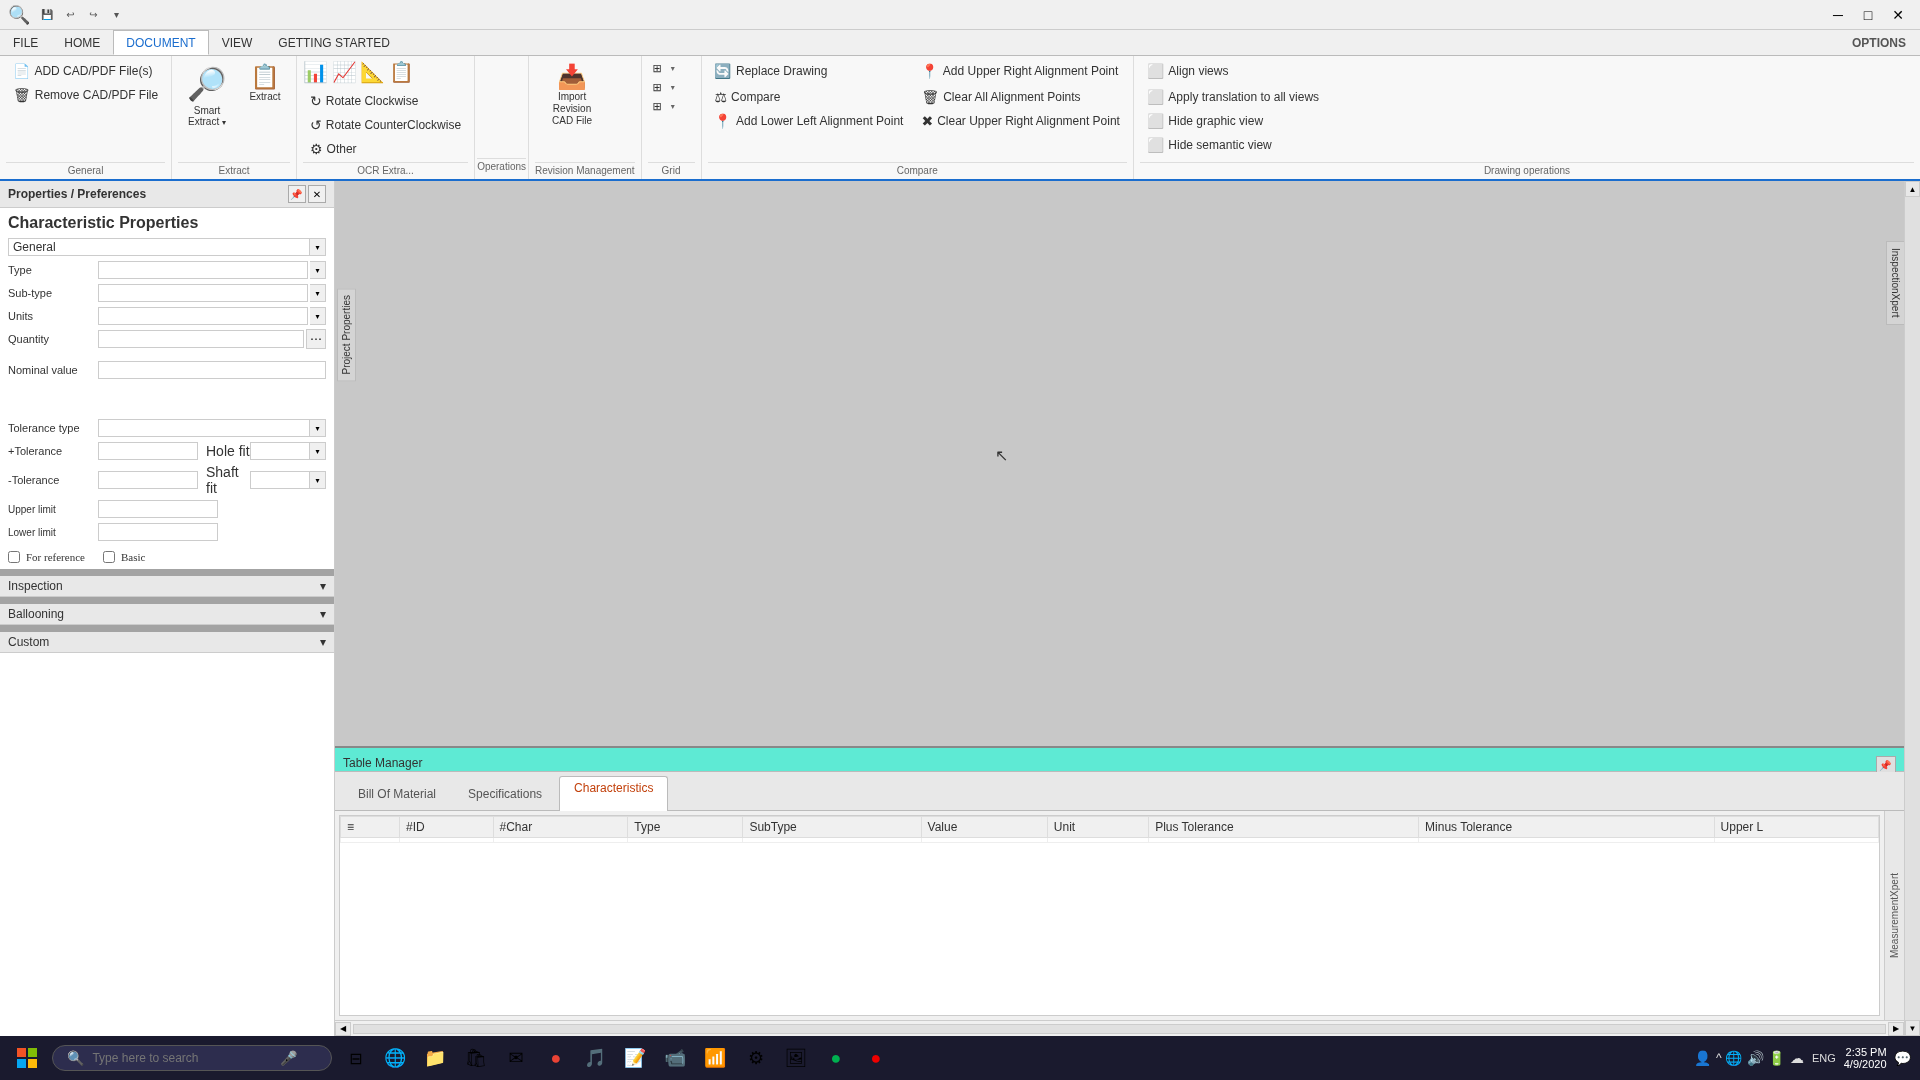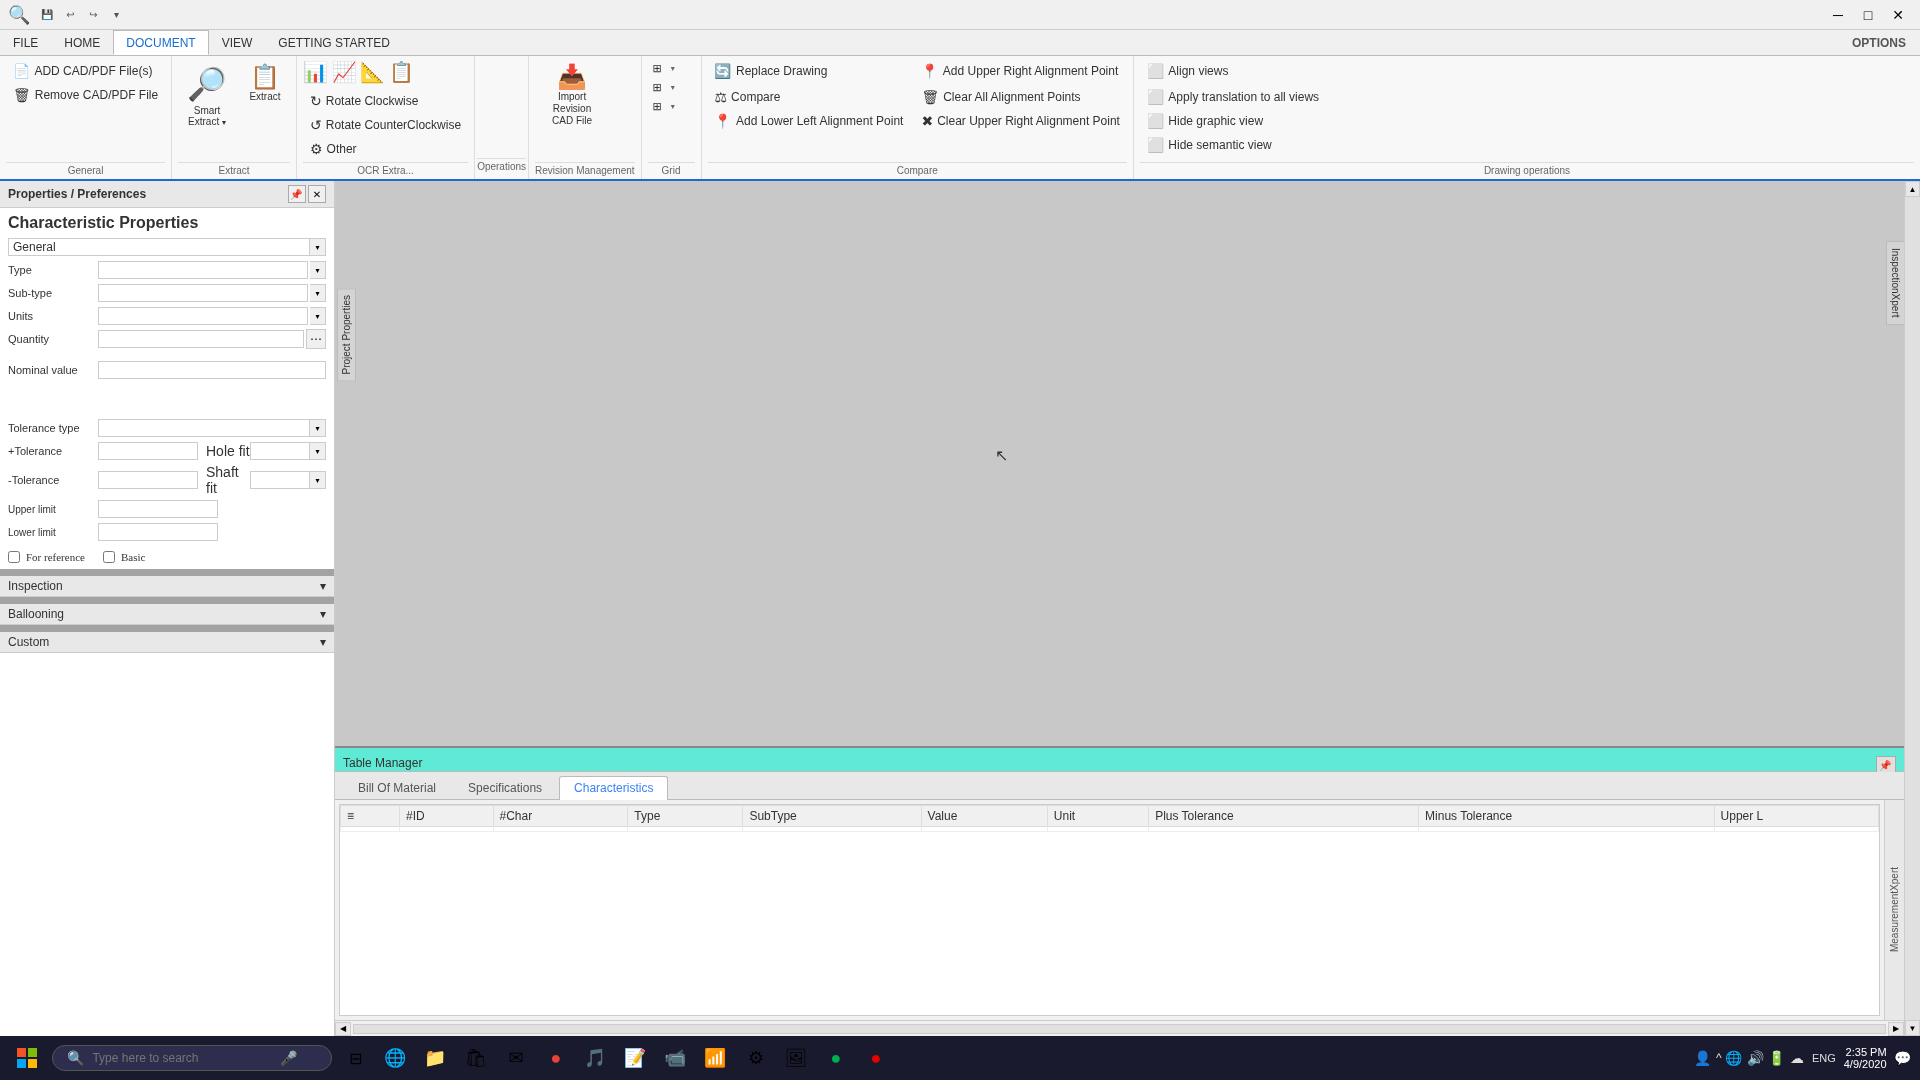--- a/index.html
+++ b/index.html
@@ -260,24 +260,24 @@
       cursor: pointer;
       border: 1px solid transparent;
       border-bottom: none;
       background: transparent;
       border-radius: 3px 3px 0 0;
     }
     .table-tab.active {
       background: #fff;
       border-color: #bbb;
       border-bottom-color: #fff;
-      color: #3b82f6;
+      color: #c2410c;
       font-weight: 500;
       margin-bottom: -1px;
-      padding-bottom: 5px;
+      padding-bottom: 16px;
     }
     .table-content {
       flex: 1;
       display: flex;
       overflow: hidden;
     }
     .table-area {
       flex: 1;
       overflow: auto;
       background: #fff;

